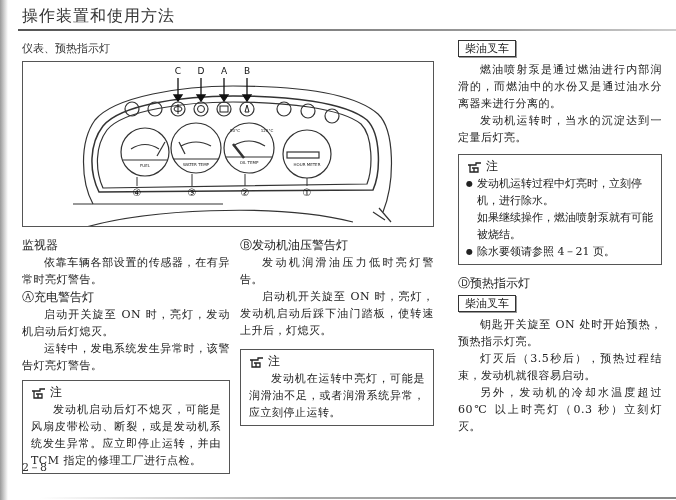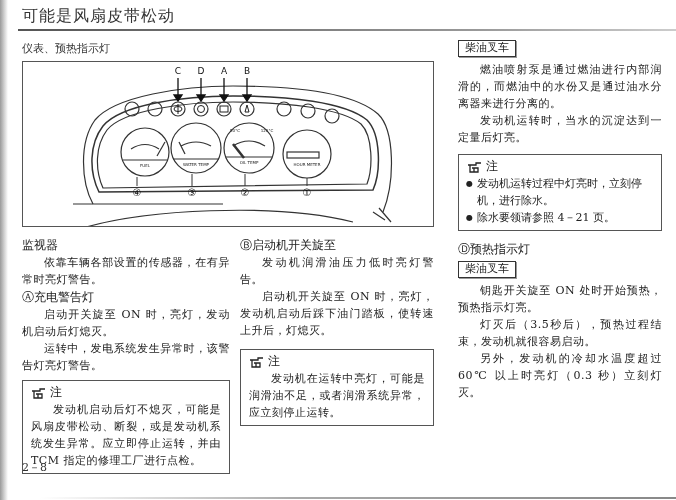--- a/index.html
+++ b/index.html
@@ -20,30 +20,30 @@
   .figure-box svg { position: absolute; left: 0; top: 0; }
   .col { position: absolute; font-size: 11px; line-height: 17px; }
   .h2 { font-family: "DejaVu Sans", sans-serif; font-size: 12px; color: #222; line-height: 18px; }
   .p { text-indent: 2em; text-align: justify; letter-spacing: 0.5px; }
   .note { border: 1px solid #555; padding: 3px 8px 4px 8px; margin-top: 6px; }
   .note-head { font-family: "DejaVu Sans", sans-serif; font-size: 12px; display: flex; align-items: center; gap: 3px; }
   .note-icon { display: inline-block; width: 16px; height: 14px; }
   .bullet { padding-left: 10px; position: relative; }
   .bullet::before { content: "●"; position: absolute; left: -1px; top: 0; font-size: 8px; }
   .indent-line { padding-left: 10px; }
-  .tag { display: inline-block; border: 1px solid #333; padding: 0 6px; font-family: Liberation Mono, monospace;
+  .tag { display: inline-block; border: 1px solid #333; padding: 0 6px; font-family: Liberation Sans, sans-serif;
     font-size: 11px; line-height: 15px; margin: 2px 0 4px 0; box-shadow: 1px 1px 0 #999; }
   .page-num { position: absolute; left: 22px; top: 460px; font-size: 11px; color: #333; }
 </style>
 </head>
 <body>
 
 <div class="page-edge"></div>
 
-<div class="header-title">可能是风扇皮带松动</div>
+<div class="header-title">操作装置和使用方法</div>
 <div class="header-rule"></div>
 
 <div class="section-sub">仪表、预热指示灯</div>
 
 <div class="figure-box">
   <svg width="412" height="166" viewBox="0 0 412 166">
     <g fill="none" stroke="#333" stroke-width="1.2">
 
       <path d="M70,142 C58,120 56,80 72,58 C92,34 160,24 210,24 C270,24 330,30 355,52 C372,68 372,120 360,150"></path>
       <path d="M76,130 C66,110 66,82 80,64 C98,42 162,34 210,34 C266,34 322,40 344,58 C358,72 358,110 350,128 Z" stroke-width="1.5"></path>
@@ -140,21 +140,21 @@
         <path d="M1,5 L9,5 L9,3 L14,3 M3,5 L3,12 L11,12 L11,8 L5,8 M7,8 L7,12" fill="none" stroke="#222" stroke-width="1.3"></path>
       </svg>
       <span>注</span>
     </div>
     <div class="p">发动机启动后灯不熄灭，可能是风扇皮带松动、断裂，或是发动机系统发生异常。应立即停止运转，并由 TCM 指定的修理工厂进行点检。</div>
   </div>
 </div>
 <div class="page-num">2－8</div>
 
 <div class="col" style="left:240px; top:236px; width:194px;">
-  <div class="h2">Ⓑ启动机开关旋至</div>
+  <div class="h2">Ⓑ发动机油压警告灯</div>
   <div class="p">发动机润滑油压力低时亮灯警告。</div>
   <div class="p">启动机开关旋至 ON 时，亮灯，发动机启动后踩下油门踏板，使转速上升后，灯熄灭。</div>
   <div class="note" style="margin-top:10px;">
     <div class="note-head">
       <svg class="note-icon" viewBox="0 0 16 14">
         <path d="M1,5 L9,5 L9,3 L14,3 M3,5 L3,12 L11,12 L11,8 L5,8 M7,8 L7,12" fill="none" stroke="#222" stroke-width="1.3"></path>
       </svg>
       <span>注</span>
     </div>
     <div class="p">发动机在运转中亮灯，可能是润滑油不足，或者润滑系统异常，应立刻停止运转。</div>
@@ -166,20 +166,21 @@
   <div class="p">燃油喷射泵是通过燃油进行内部润滑的，而燃油中的水份又是通过油水分离器来进行分离的。</div>
   <div class="p">发动机运转时，当水的沉淀达到一定量后灯亮。</div>
   <div class="note" style="margin-top:8px;">
     <div class="note-head">
       <svg class="note-icon" viewBox="0 0 16 14">
         <path d="M1,5 L9,5 L9,3 L14,3 M3,5 L3,12 L11,12 L11,8 L5,8 M7,8 L7,12" fill="none" stroke="#222" stroke-width="1.3"></path>
       </svg>
       <span>注</span>
     </div>
     <div class="bullet">发动机运转过程中灯亮时，立刻停机，进行除水。</div>
+    <div class="indent-line">如果继续操作，燃油喷射泵就有可能被烧结。</div>
     <div class="bullet">除水要领请参照 4－21 页。</div>
   </div>
   <div class="h2" style="margin-top:10px;font-family:Liberation Mono, monospace;">Ⓓ预热指示灯</div>
   <div class="tag">柴油叉车</div>
   <div class="p">钥匙开关旋至 ON 处时开始预热，预热指示灯亮。</div>
   <div class="p">灯灭后（3.5秒后），预热过程结束，发动机就很容易启动。</div>
   <div class="p">另外，发动机的冷却水温度超过 60℃ 以上时亮灯（0.3 秒）立刻灯灭。</div>
 </div>
 
 <div class="bottom-rule"></div>

